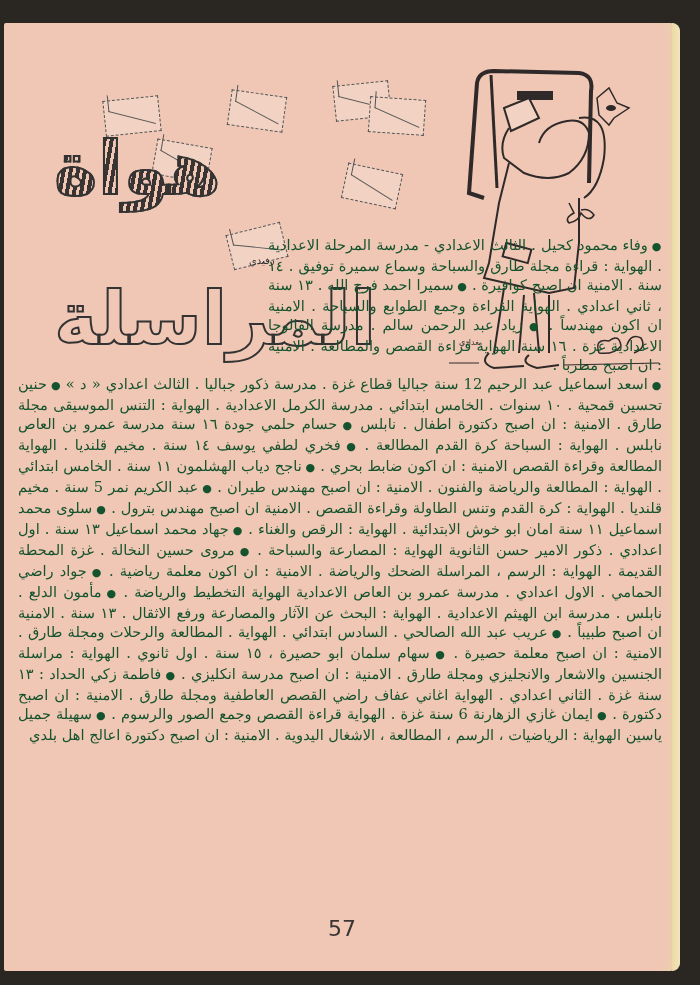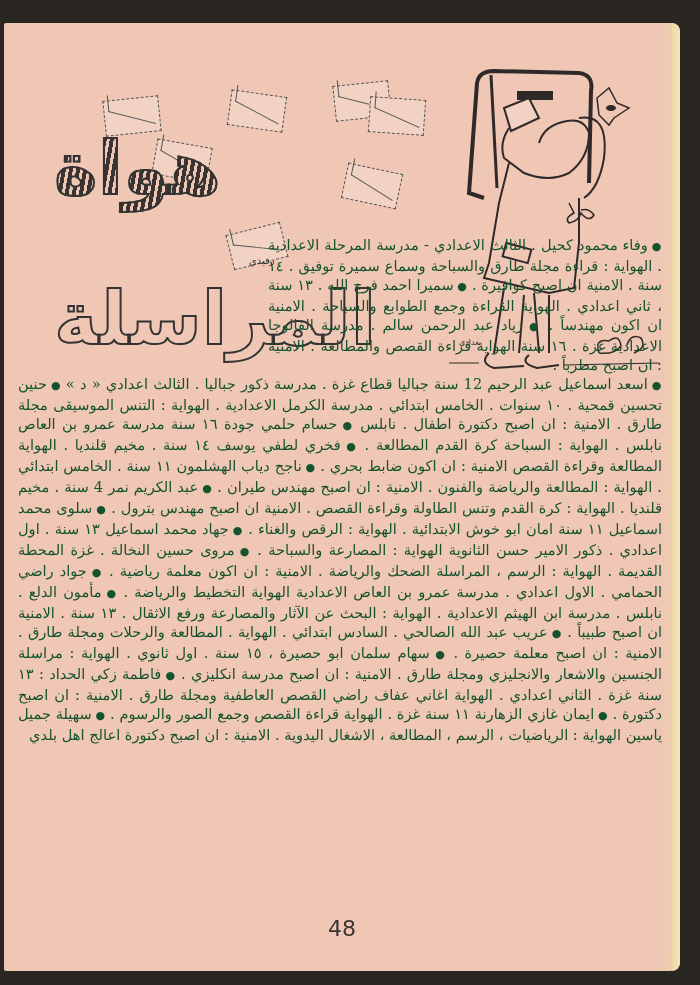--- a/index.html
+++ b/index.html
@@ -93,27 +93,27 @@
     <span class="intro">
       <span class="entry">وفاء محمود كحيل . الثالث الاعدادي - مدرسة المرحلة الاعدادية . الهواية : قراءة مجلة طارق والسباحة وسماع سميرة توفيق . ١٤ سنة . الامنية ان اصبح كوافيرة .</span>
       <span class="entry">سميرا احمد فرج الله . ١٣ سنة ، ثاني اعدادي . الهواية القراءة وجمع الطوابع والسباحة . الامنية ان اكون مهندساً .</span>
       <span class="entry">زياد عبد الرحمن سالم . مدرسة الفالوجا الاعدادية غزة . ١٦ سنة الهواية قراءة القصص والمطالعة . الامنية : ان اصبح مطرباً .</span>
     </span>
     <span class="entry">اسعد اسماعيل عبد الرحيم 12 سنة جباليا قطاع غزة . مدرسة ذكور جباليا . الثالث اعدادي « د »</span>
     <span class="entry">حنين تحسين قمحية . ١٠ سنوات . الخامس ابتدائي . مدرسة الكرمل الاعدادية . الهواية : التنس الموسيقى مجلة طارق . الامنية : ان اصبح دكتورة اطفال . نابلس</span>
     <span class="entry">حسام حلمي جودة ١٦ سنة مدرسة عمرو بن العاص نابلس . الهواية : السباحة كرة القدم المطالعة .</span>
     <span class="entry">فخري لطفي يوسف ١٤ سنة . مخيم قلنديا . الهواية المطالعة وقراءة القصص الامنية : ان اكون ضابط بحري .</span>
     <span class="entry">ناجح دياب الهشلمون ١١ سنة . الخامس ابتدائي . الهواية : المطالعة والرياضة والفنون . الامنية : ان اصبح مهندس طيران .</span>
-    <span class="entry">عبد الكريم نمر 4 سنة . مخيم قلنديا . الهواية : كرة القدم وتنس الطاولة وقراءة القصص . الامنية ان اصبح مهندس بترول .</span>
+    <span class="entry">عبد الكريم نمر 5 سنة . مخيم قلنديا . الهواية : كرة القدم وتنس الطاولة وقراءة القصص . الامنية ان اصبح مهندس بترول .</span>
     <span class="entry">سلوى محمد اسماعيل ١١ سنة امان ابو خوش الابتدائية . الهواية : الرقص والغناء .</span>
     <span class="entry">جهاد محمد اسماعيل ١٣ سنة . اول اعدادي . ذكور الامير حسن الثانوية الهواية : المصارعة والسباحة .</span>
     <span class="entry">مروى حسين النخالة . غزة المحطة القديمة . الهواية : الرسم ، المراسلة الضحك والرياضة . الامنية : ان اكون معلمة رياضية .</span>
     <span class="entry">جواد راضي الحمامي . الاول اعدادي . مدرسة عمرو بن العاص الاعدادية الهواية التخطيط والرياضة .</span>
     <span class="entry">مأمون الدلع . نابلس . مدرسة ابن الهيثم الاعدادية . الهواية : البحث عن الآثار والمصارعة ورفع الاثقال . ١٣ سنة . الامنية ان اصبح طبيباً .</span>
     <span class="entry">عريب عبد الله الصالحي . السادس ابتدائي . الهواية . المطالعة والرحلات ومجلة طارق . الامنية : ان اصبح معلمة حصيرة .</span>
     <span class="entry">سهام سلمان ابو حصيرة ، ١٥ سنة . اول ثانوي . الهواية : مراسلة الجنسين والاشعار والانجليزي ومجلة طارق . الامنية : ان اصبح مدرسة انكليزي .</span>
     <span class="entry">فاطمة زكي الحداد : ١٣ سنة غزة . الثاني اعدادي . الهواية اغاني عفاف راضي القصص العاطفية ومجلة طارق . الامنية : ان اصبح دكتورة .</span>
-    <span class="entry">ايمان غازي الزهارنة ١١ سنة غزة . الهواية قراءة القصص وجمع الصور والرسوم .</span>
+    <span class="entry">ايمان غازي الزهارنة 6 سنة غزة . الهواية قراءة القصص وجمع الصور والرسوم .</span>
     <span class="entry">سهيلة جميل ياسين الهواية : الرياضيات ، الرسم ، المطالعة ، الاشغال اليدوية . الامنية : ان اصبح دكتورة اعالج اهل بلدي</span>
   </div>
 
-  <div class="page-number">48</div>
+  <div class="page-number">57</div>
 </div>
 
 </body></html>

